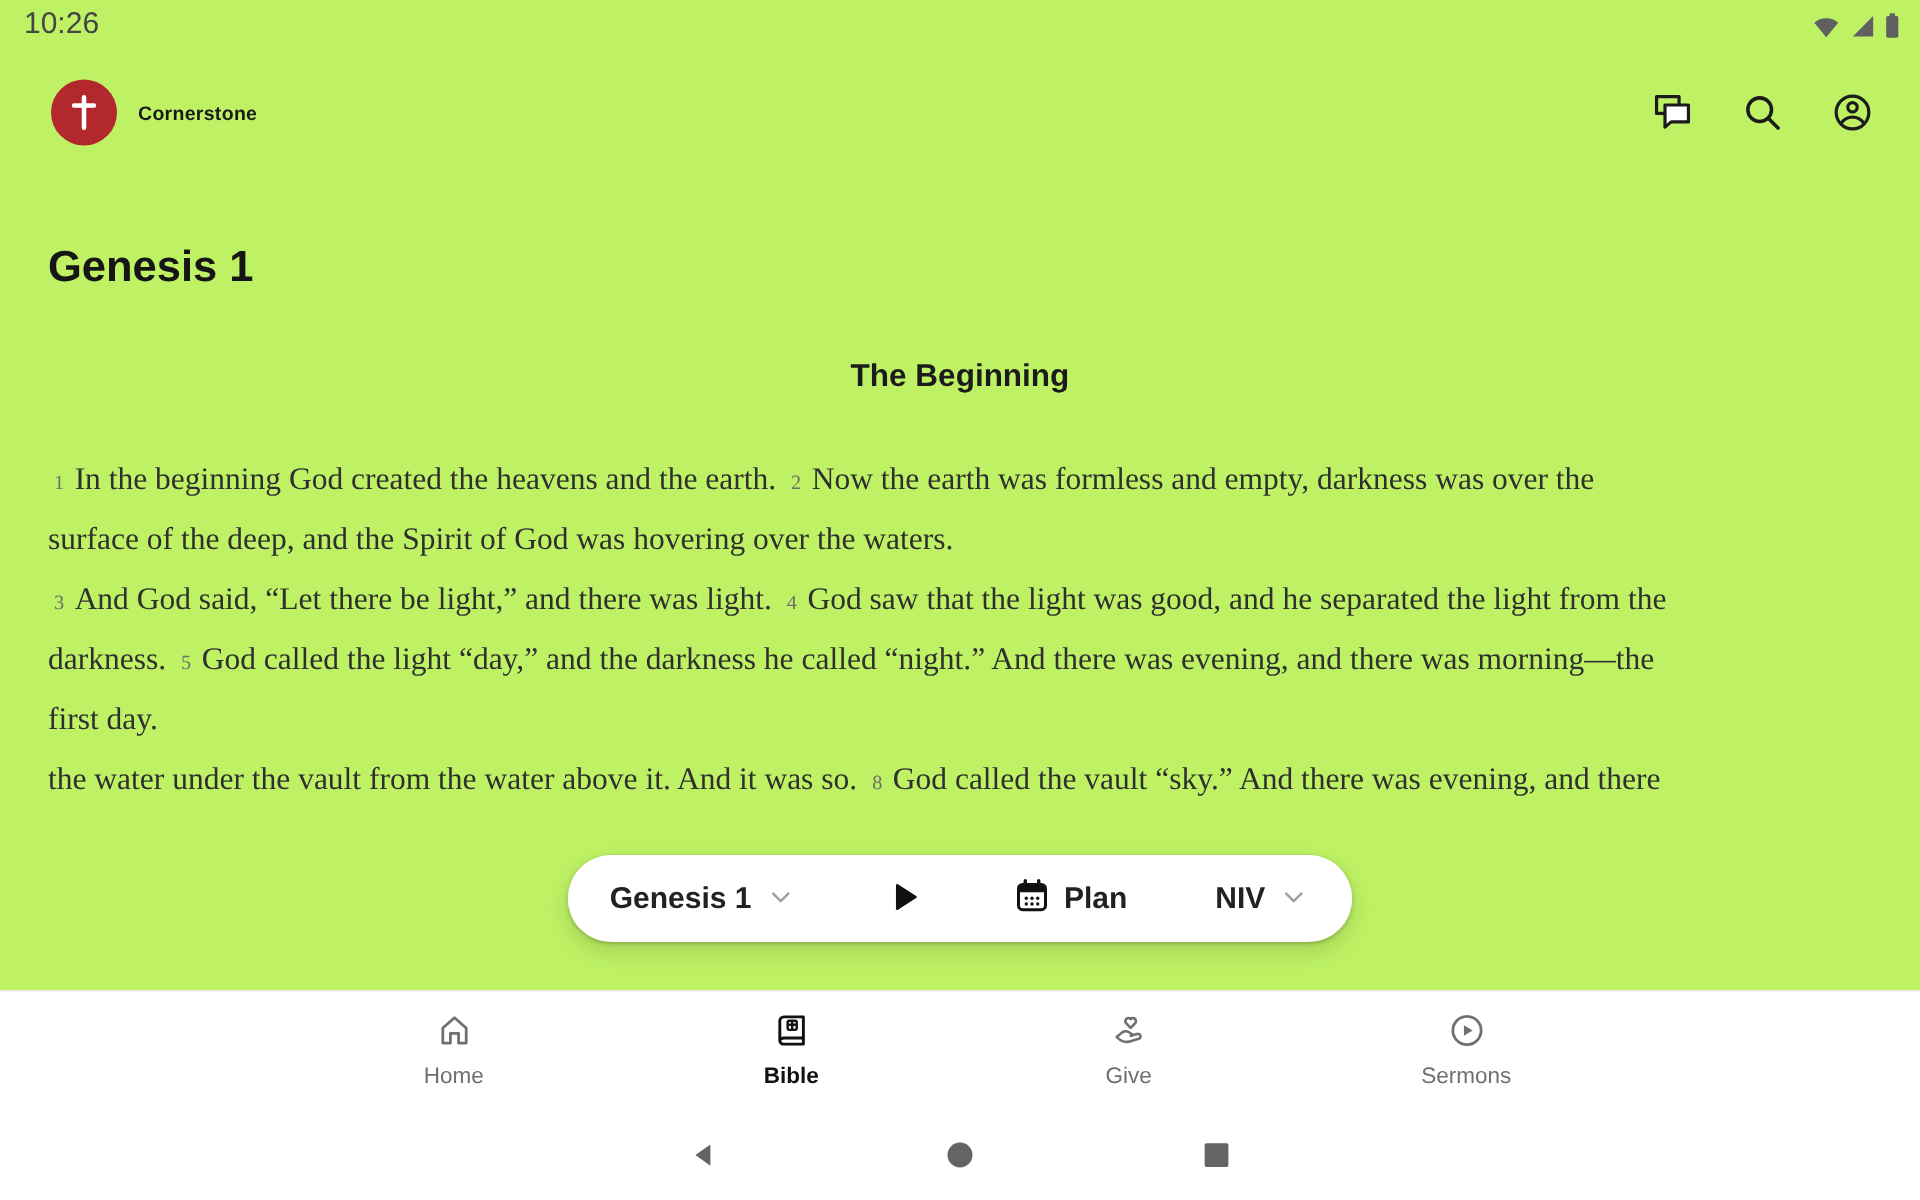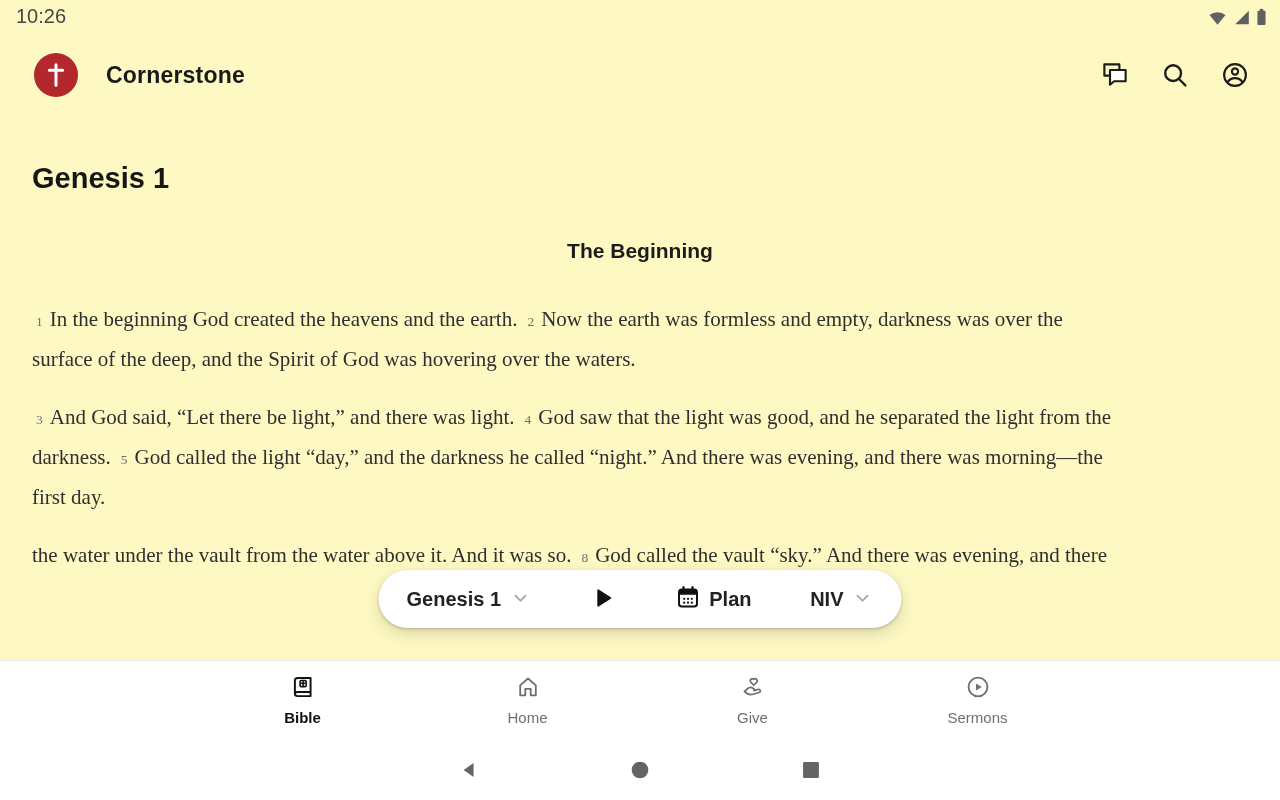--- a/index.html
+++ b/index.html
@@ -1,37 +1,37 @@
 <!DOCTYPE html>
 <html><head>
 <meta charset="utf-8">
 <style>
   * { margin:0; padding:0; box-sizing:border-box; }
   body { background:#ddd; font-family:"Liberation Sans", sans-serif; }
-  .screen { position:relative; width:1280px; height:800px; background:#fef9c3; overflow:hidden; margin:0 auto; }
+  .screen { position:relative; width:1280px; height:800px; background:#bef264; overflow:hidden; margin:0 auto; }
 
   
   .status-bar { position:absolute; top:0; left:0; right:0; height:32px; }
   .status-time { position:absolute; left:16px; top:5px; font-size:20px; color:#454545; }
   .status-icons { position:absolute; right:13px; top:8px; display:flex; align-items:flex-end; gap:5px; color:#606060; }
 
   
   .app-header { position:absolute; top:32px; left:0; right:0; height:86px; }
   .brand { position:absolute; left:34px; top:21px; display:flex; align-items:center; }
   .logo { width:44px; height:44px; border-radius:50%; background:#b3282d; display:flex; align-items:center; justify-content:center; }
-  .app-name { margin-left:28px; font-size:23px; font-weight:bold; color:#191919; letter-spacing:.2px; }
+  .app-name { margin-left:14px; font-size:13px; font-weight:bold; color:#191919; letter-spacing:.2px; }
   .header-actions { position:absolute; right:30px; top:28px; display:flex; gap:30px; }
   .icon-btn { width:30px; height:30px; background:none; border:none; color:#1c1c1c; cursor:pointer; padding:0; }
 
   
   .reader { position:absolute; top:0; left:32px; right:32px; }
   .chapter-title { margin-top:163px; font-size:29px; line-height:30px; font-weight:bold; color:#161616; }
   .section-title { margin-top:47px; font-size:21px; line-height:22px; font-weight:bold; color:#1b1b1b;text-align:center; }
   .verses { margin-top:37px; }
-  .paragraph { margin-top:18px; }
+  .paragraph { }
   .paragraph:first-child { margin-top:16px; }
   .vline { height:40px; line-height:40px; white-space:nowrap; }
   .vtext { font-family:"Liberation Serif", serif; font-size:21px; color:#2f2f2f; }
   .vnum { font-family:"Liberation Serif", serif; font-size:13.5px; color:#6e6e6e; margin:0 7px 0 10px; }
   .vline .vnum:first-child { margin-left:4px; }
 
   
   .pill { position:absolute; top:570px; left:50%; transform:translateX(-50%);
           width:523px; height:58px; background:#fff; border-radius:29px;
           box-shadow:0 1px 3px rgba(0,0,0,.22), 0 6px 16px rgba(0,0,0,.14);
@@ -171,40 +171,40 @@
       <span class="chev">
         <svg width="22" height="22" viewBox="0 0 24 24" fill="none" stroke="currentColor" stroke-width="1.8" stroke-linecap="round" stroke-linejoin="round">
             <path d="M6.5 9.5 L12 15 L17.5 9.5"></path>
           </svg>
       </span>
     </button>
   </div>
 
   <nav class="tab-bar">
     <div class="tab-row">
+      <button class="tab">
+        <span>
+          <svg width="26" height="26" viewBox="0 0 24 24" fill="none" stroke="currentColor" stroke-width="1.7" stroke-linejoin="round">
+            <path d="M4.8 19.7 V10.5 L12 4.1 L19.2 10.5 V19.7 H14.5 V13.8 H9.5 V19.7 Z"></path>
+          </svg>
+        </span>
+        <span class="tab-label">Home</span>
+      </button>
       <button class="tab active">
         <span>
           <svg width="26" height="26" viewBox="0 0 24 24" fill="none" stroke="currentColor" stroke-width="1.8" stroke-linejoin="round">
             <path d="M19 16.6 H7.1 C5.65 16.6 4.5 17.45 4.5 18.5 C4.5 19.55 5.65 20.4 7.1 20.4 H19 V16.6 V3.6 H7.1 C5.65 3.6 4.5 4.75 4.5 6.2 V18.5"></path>
             <rect x="9.3" y="6" width="5.6" height="5.6" rx="1.1" stroke-width="1.5"></rect>
             <path d="M12.1 7.1 v3.4 M10.5 8.5 h3.2" stroke-width="1.5" stroke-linecap="round"></path>
           </svg>
         </span>
         <span class="tab-label">Bible</span>
       </button>
       <button class="tab">
         <span>
-          <svg width="26" height="26" viewBox="0 0 24 24" fill="none" stroke="currentColor" stroke-width="1.7" stroke-linejoin="round">
-            <path d="M4.8 19.7 V10.5 L12 4.1 L19.2 10.5 V19.7 H14.5 V13.8 H9.5 V19.7 Z"></path>
-          </svg>
-        </span>
-        <span class="tab-label">Home</span>
-      </button>
-      <button class="tab">
-        <span>
           <svg width="26" height="26" viewBox="0 0 24 24" fill="none" stroke="currentColor" stroke-width="1.6" stroke-linecap="round" stroke-linejoin="round">
             <path d="M15.4 7.6 l-2.7 2.8 -2.7-2.8 a1.9 1.9 0 1 1 2.7-2.7 a1.9 1.9 0 1 1 2.7 2.7 z"></path>
             <path d="M4.2 16 c2.2 2.5 5 3.5 7.9 2.7 l5.6-1.6 c.9-.3 1.4-1.2 1-2 -.3-.8-1.2-1.2-2-.9 l-3.9 1.1"></path>
             <path d="M4.2 16 l2.7-2.4 c1.5-1.3 3.7-1.4 5.3-.2 l1.5 1.1"></path>
           </svg>
         </span>
         <span class="tab-label">Give</span>
       </button>
       <button class="tab">
         <span>

